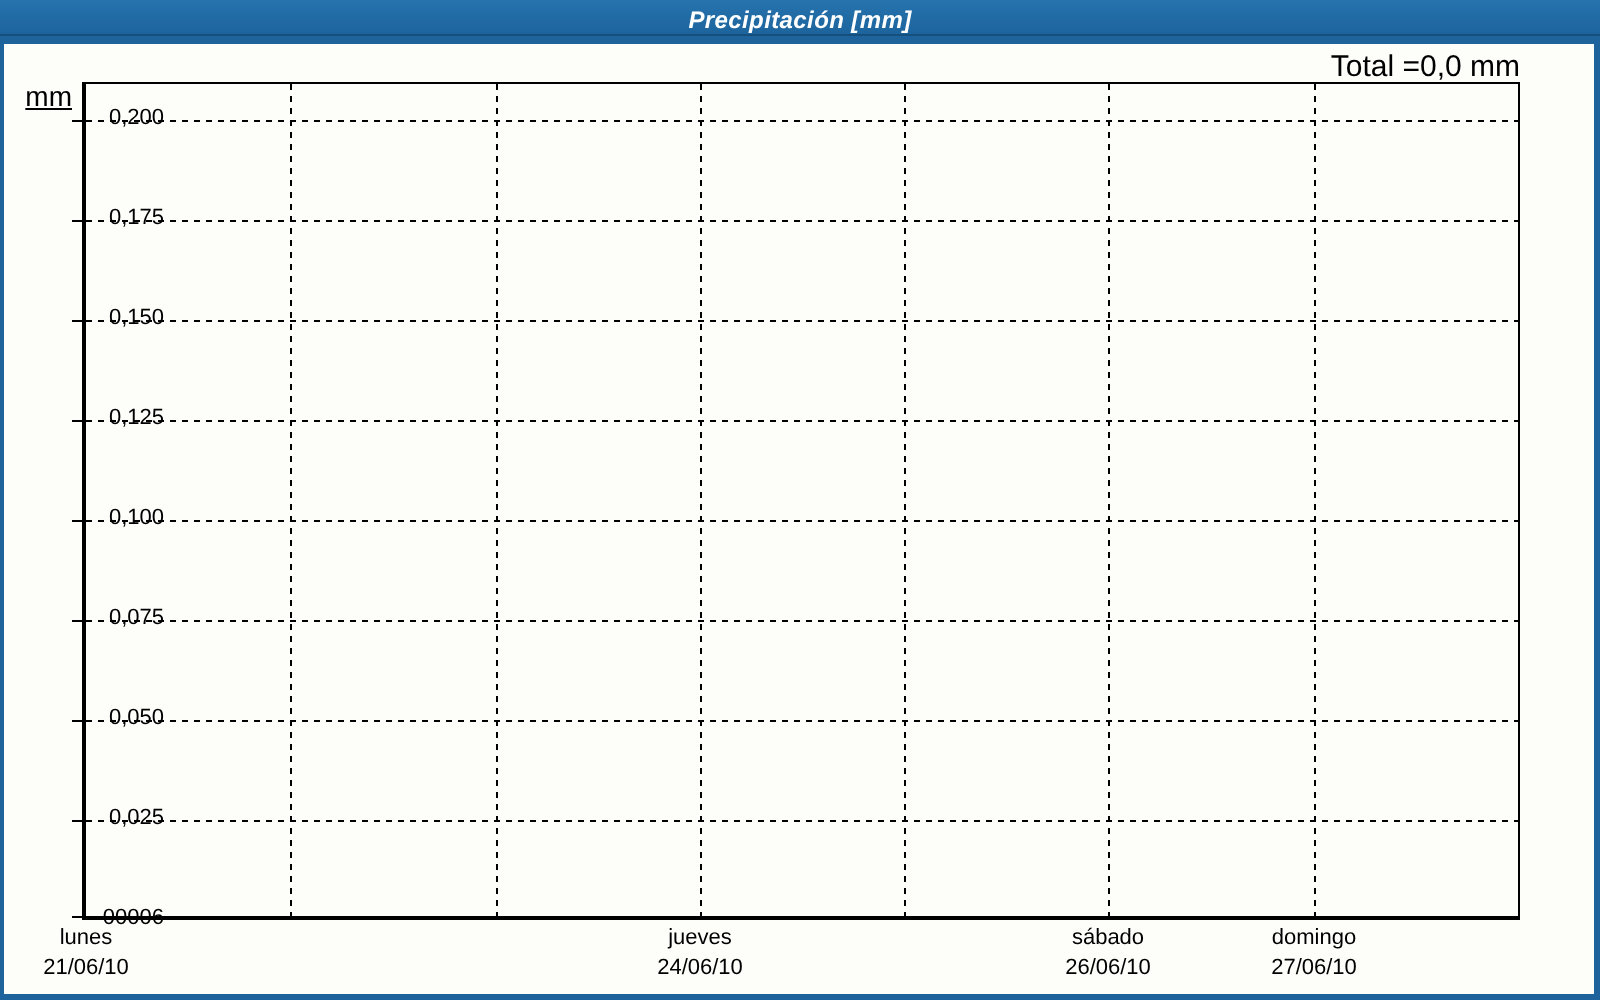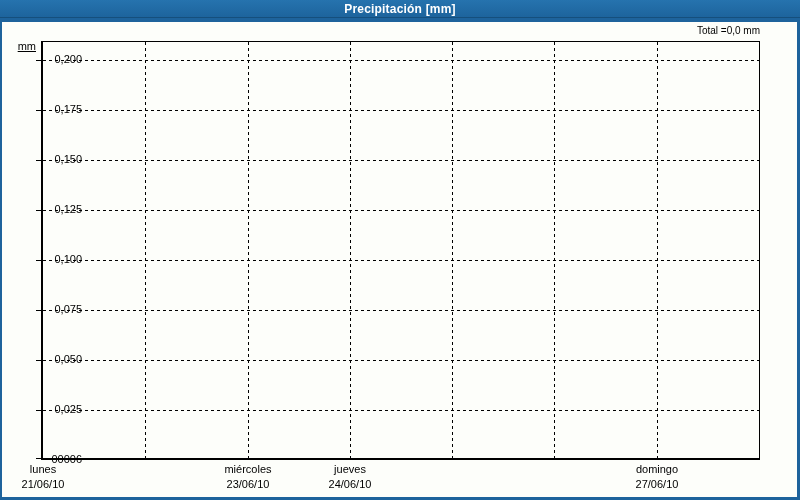--- a/index.html
+++ b/index.html
@@ -11,40 +11,40 @@
   .window {
     position: absolute; inset: 0;
     background: #1e639c; 
   }
   .titlebar {
     position: absolute; left: 0; top: 0;
     width: 800px; height: 18px;
     background: linear-gradient(#2673ae, #1d649d);
     border-bottom: 1px solid #154f7d;
     box-sizing: border-box;
-    display: flex; align-items: center; justify-content: center;
+    display: flex; align-items: flex-end; justify-content: center; font-style: italic;
   }
   .titlebar span {
     color: #ffffff;
     font-size: 12px;
     font-weight: bold;
     letter-spacing: 0.2px;
   }
   .content {
     position: absolute; left: 2px; top: 22px; right: 3px; bottom: 3px;
     background: #fdfefa;
   }
   .total {
     position: absolute; top: 25px; right: 40px;
-    font-size: 10px; color: #000;
+    font-size: 15px; color: #000;
     white-space: pre;
   }
   .unit {
     position: absolute; top: 40px; right: 764px;
-    font-size: 11px; color: #000; text-decoration: underline;
+    font-size: 14px; color: #000; text-decoration: underline;
   }
   .plot {
     position: absolute; left: 41px; top: 41px;
     width: 719px; height: 419px;
     box-sizing: border-box;
     border: 1px solid #000;
     border-left-width: 2px;
     border-bottom-width: 2px;
     background: transparent;
   }
@@ -116,25 +116,25 @@
     <div class="vgrid" style="left: 145px; top: 42px; height: 416px;"></div>
     <div class="vgrid" style="left: 248px; top: 42px; height: 416px;"></div>
     <div class="vgrid" style="left: 350px; top: 42px; height: 416px;"></div>
     <div class="vgrid" style="left: 452px; top: 42px; height: 416px;"></div>
     <div class="vgrid" style="left: 554px; top: 42px; height: 416px;"></div>
     <div class="vgrid" style="left: 657px; top: 42px; height: 416px;"></div>
     <div class="xlab" style="left: -9px;">
       <span class="day">lunes</span>
       <span class="date">21/06/10</span>
     </div>
-    <div class="xlab" style="left: 196px;">
-      <span class="day">miércoles</span>
-      <span class="date">23/06/10</span>
-    </div>
     <div class="xlab" style="left: 298px;">
       <span class="day">jueves</span>
       <span class="date">24/06/10</span>
+    </div>
+    <div class="xlab" style="left: 502px;">
+      <span class="day">sábado</span>
+      <span class="date">26/06/10</span>
     </div>
     <div class="xlab" style="left: 605px;">
       <span class="day">domingo</span>
       <span class="date">27/06/10</span>
     </div>
   </div>
 
 </body></html>

